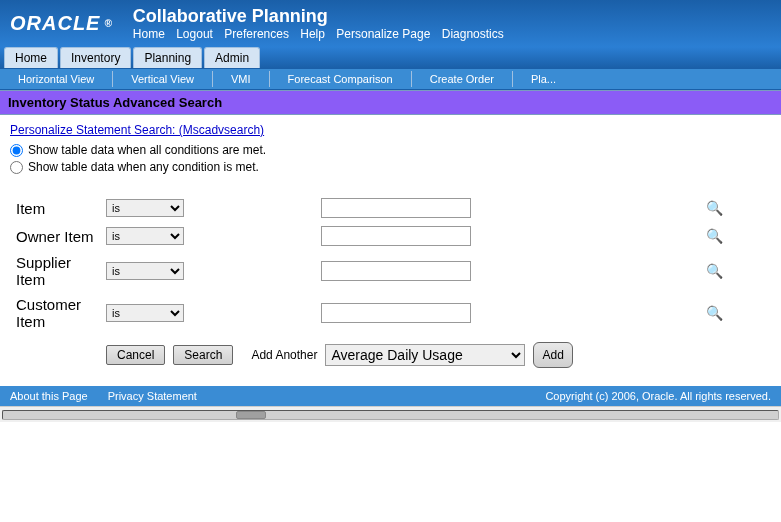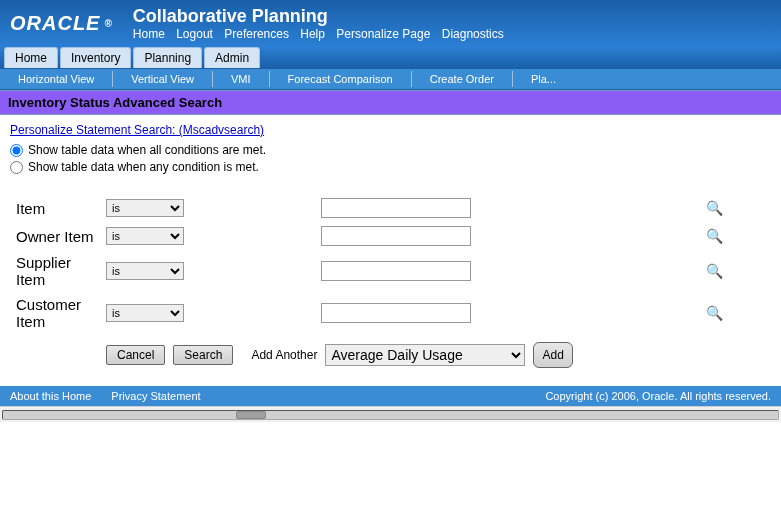--- a/index.html
+++ b/index.html
@@ -184,21 +184,21 @@
       <option>Item</option>
       <option>Owner Item</option>
       <option>Customer Item</option>
       <option>Supplier Item</option>
     </select>
     <button class="add-btn">Add</button>
   </div>
 </div>
 
 <div class="footer">
-  <a class="footer-link">About this Home</a>
+  <a class="footer-link">About this Page</a>
   <a class="footer-link">Privacy Statement</a>
   <span class="footer-copyright">Copyright (c) 2006, Oracle. All rights reserved.</span>
 </div>
 
 <div class="scrollbar-area">
   <div class="scrollbar-track">
     <div class="scrollbar-thumb"></div>
   </div>
 </div>
 

